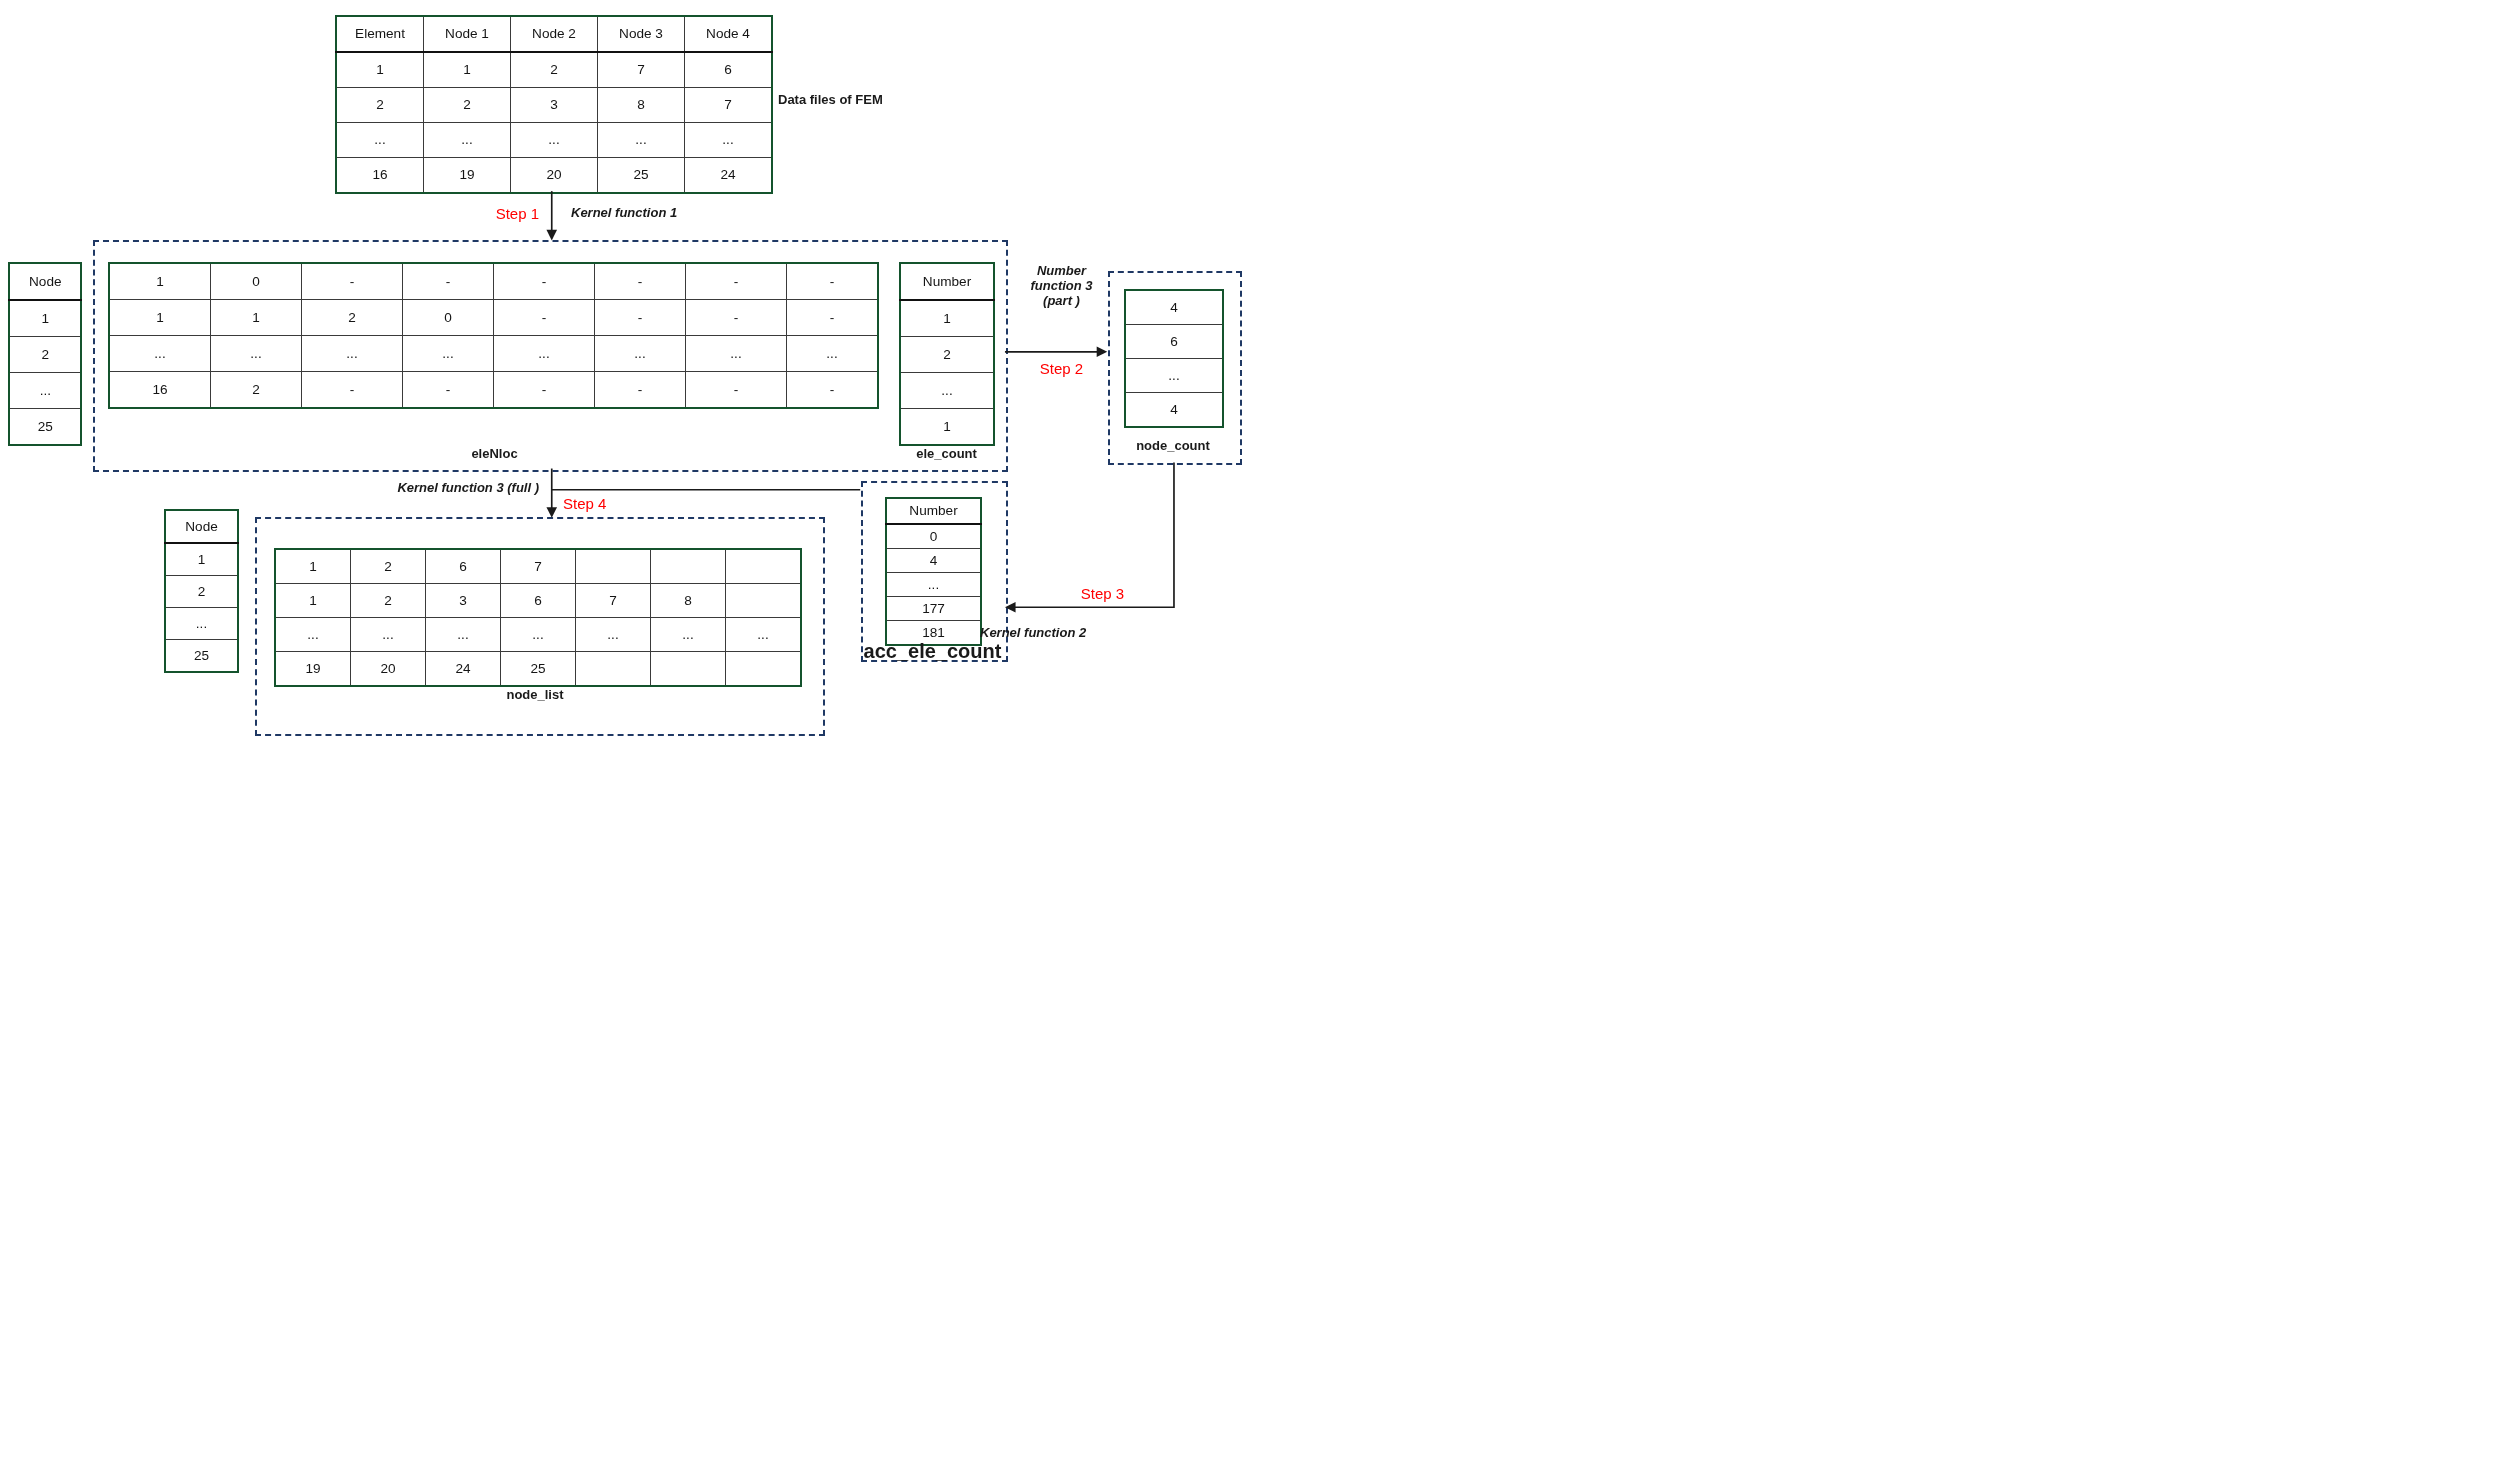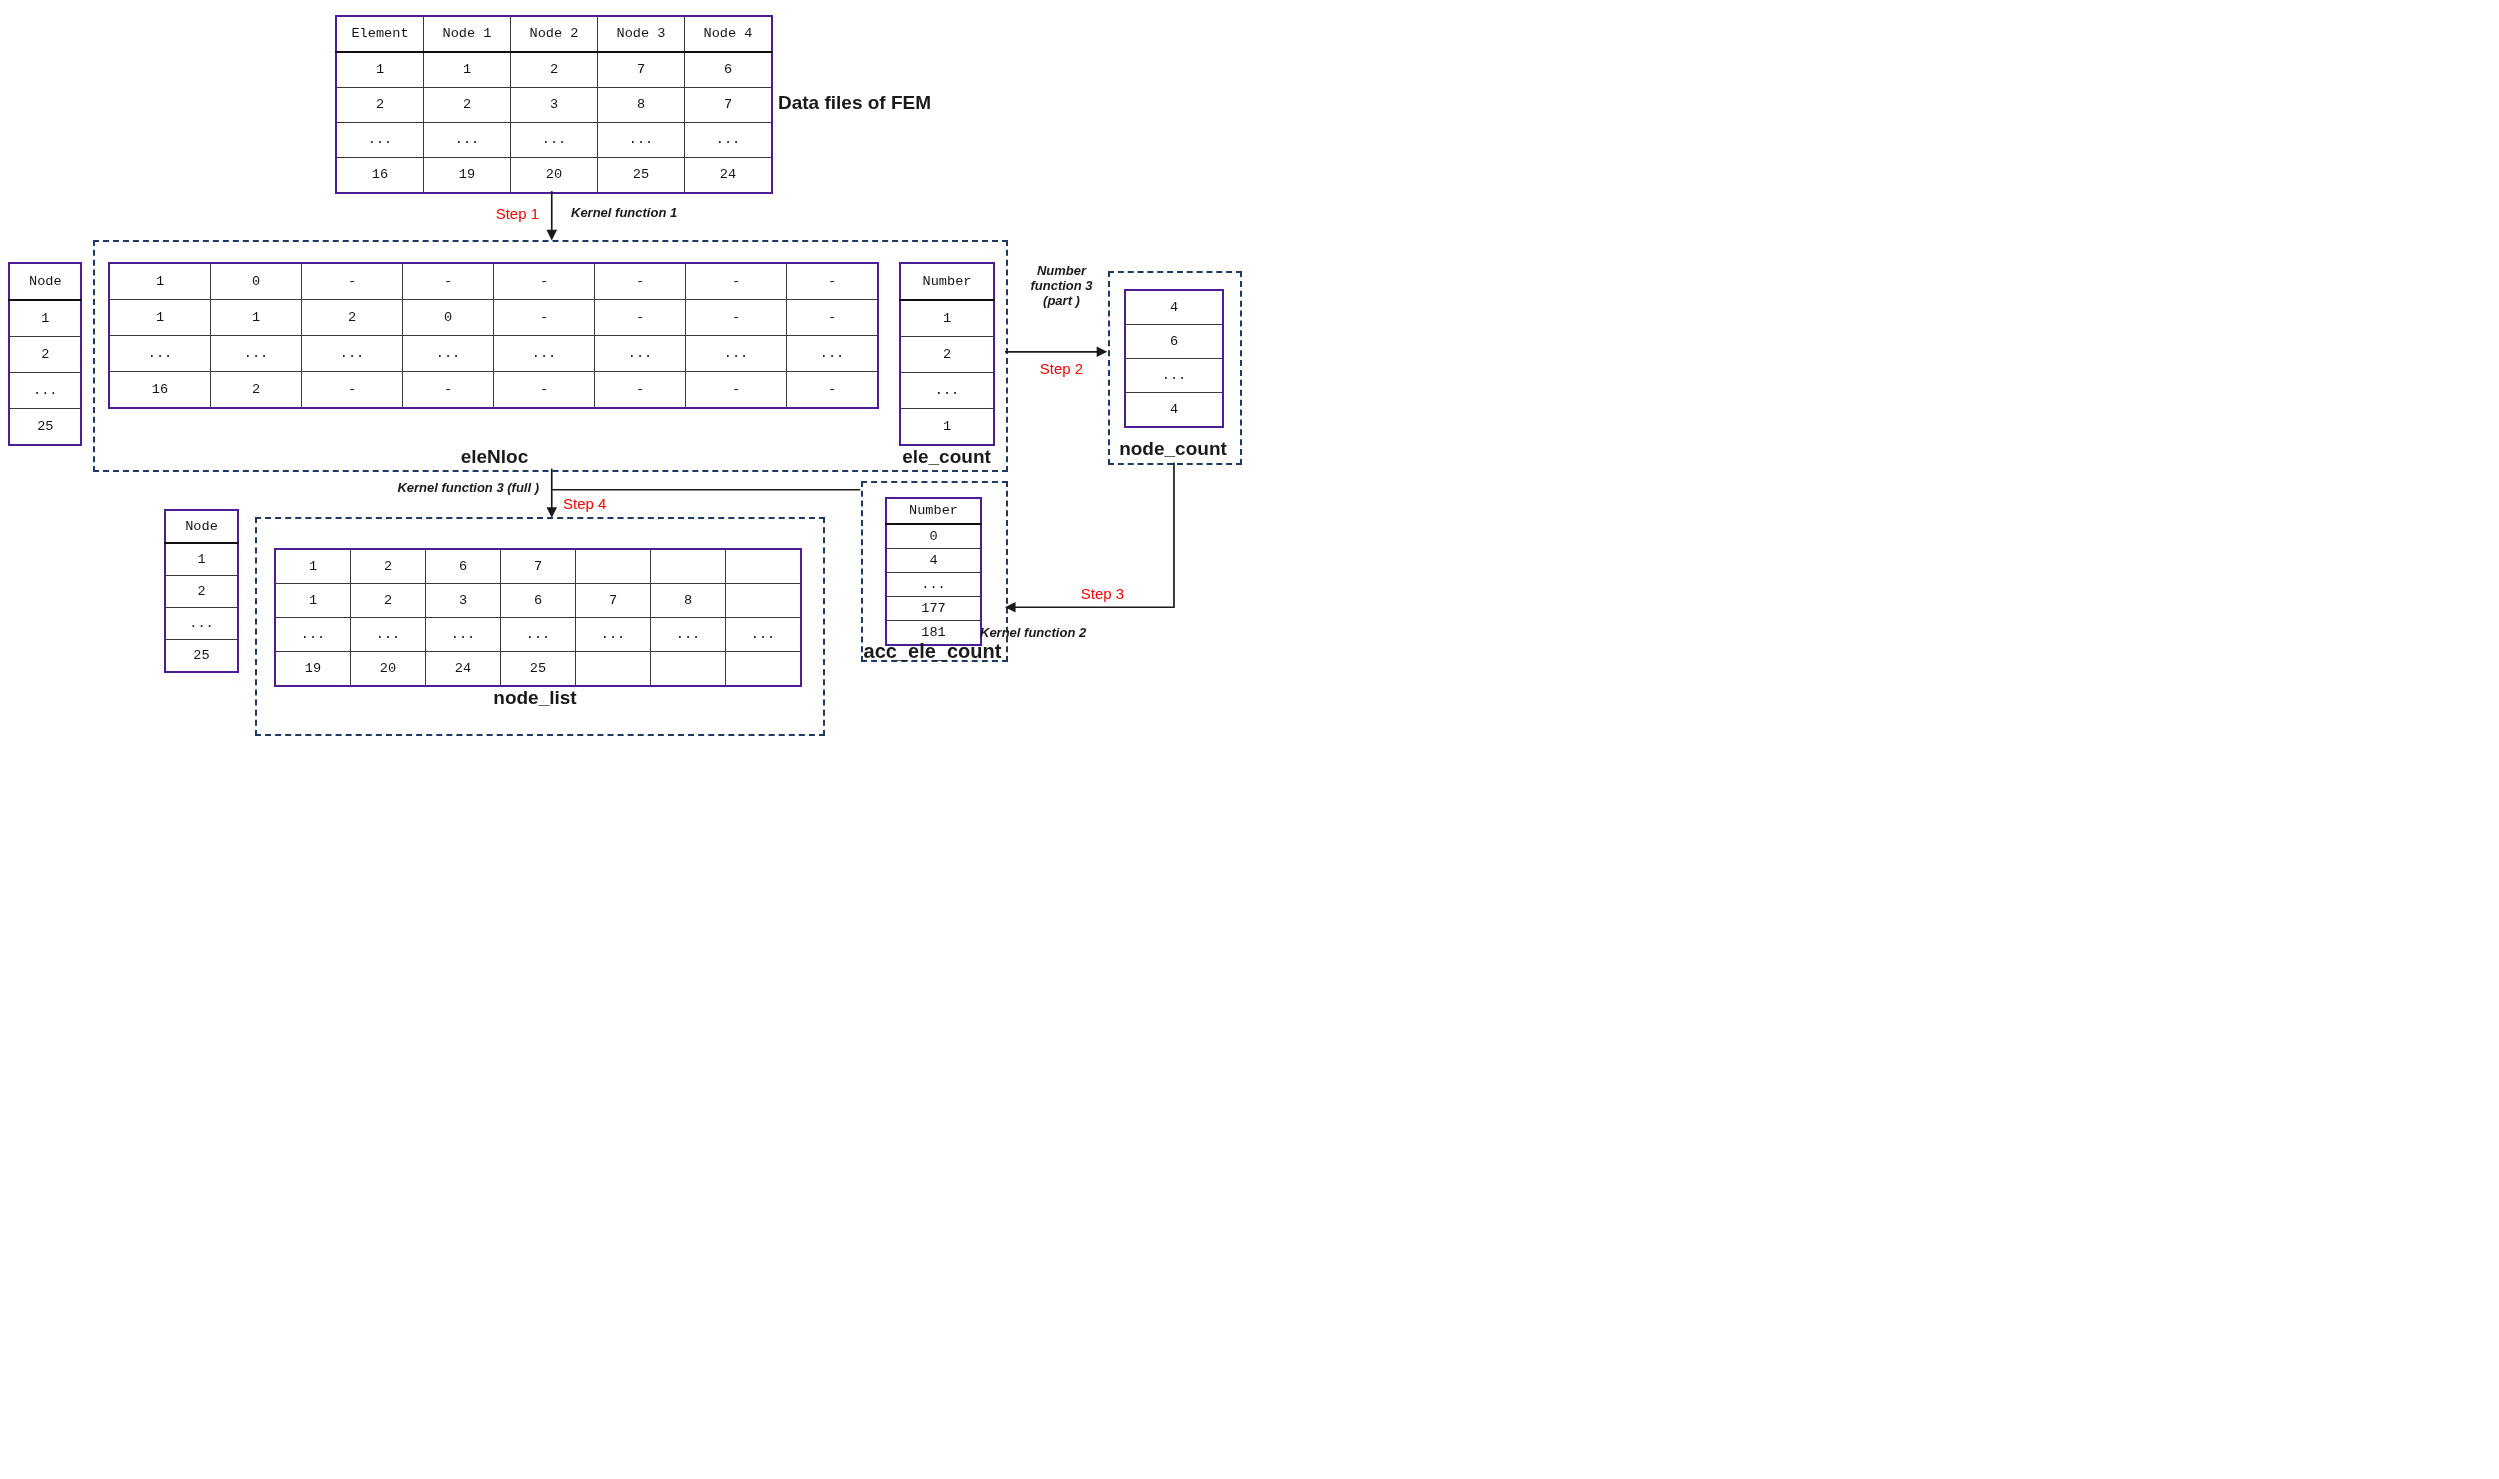--- a/index.html
+++ b/index.html
@@ -3,21 +3,21 @@
 <meta charset="utf-8">
 <style>
   :root{ --dash:#1f3864; --step:#ff0000; --ink:#1a1a1a; }
   html,body{margin:0;padding:0;background:#ffffff;}
   body{font-family:"Liberation Sans", sans-serif; color:var(--ink);}
   .canvas{position:relative;width:1249px;height:740px;background:#fff;overflow:hidden;}
 
   table.t{position:absolute;border-collapse:collapse;table-layout:fixed;background:#fff;}
   table.t td{border:1.2px solid #3a3a3a;text-align:center;vertical-align:middle;
              padding:0;font-size:13.6px;line-height:1;color:#151515;overflow:hidden;}
-  table.t{border:2px solid #4c1d95;font-family:Liberation Mono, monospace;}
+  table.t{border:2px solid #14532d;}
   table.t tr.hdr td{border-bottom:2.4px solid #111;}
 
   
   .fem td{width:86px;height:34px;}
   
   .nodes td{width:70px;height:35px;}
   .nodes2 td{width:71px;height:31px;}
   
   .elen td{height:35px;font-size:13px;}
   .elen td:nth-child(odd){width:100px;}
@@ -27,21 +27,21 @@
   
   .ncnt td{width:96px;height:33px;}
   
   .acct td{width:93px;height:23px;font-size:12px;}
   .acct tr.hdr td{height:24px;}
   
   .nlst td{width:74px;height:33px;}
 
   .dash{position:absolute;border:2.3px dashed var(--dash);background:transparent;}
 
-  .lbl{position:absolute;font-weight:bold;font-size:19px;white-space:nowrap;}
+  .lbl{position:absolute;font-weight:bold;font-size:13px;white-space:nowrap;}
   .lbl.ctr{text-align:center;}
   .kern{position:absolute;font-weight:bold;font-style:italic;font-size:13px;white-space:nowrap;}
   .step{position:absolute;color:var(--step);font-weight:normal;font-size:15px;white-space:nowrap;}
 
   svg.wires{position:absolute;left:0;top:0;pointer-events:none;}
   svg.wires line, svg.wires polyline{stroke:#1a1a1a;stroke-width:2.2;fill:none;}
   svg.wires polygon{fill:#1a1a1a;}
 </style>
 </head>
 <body>

